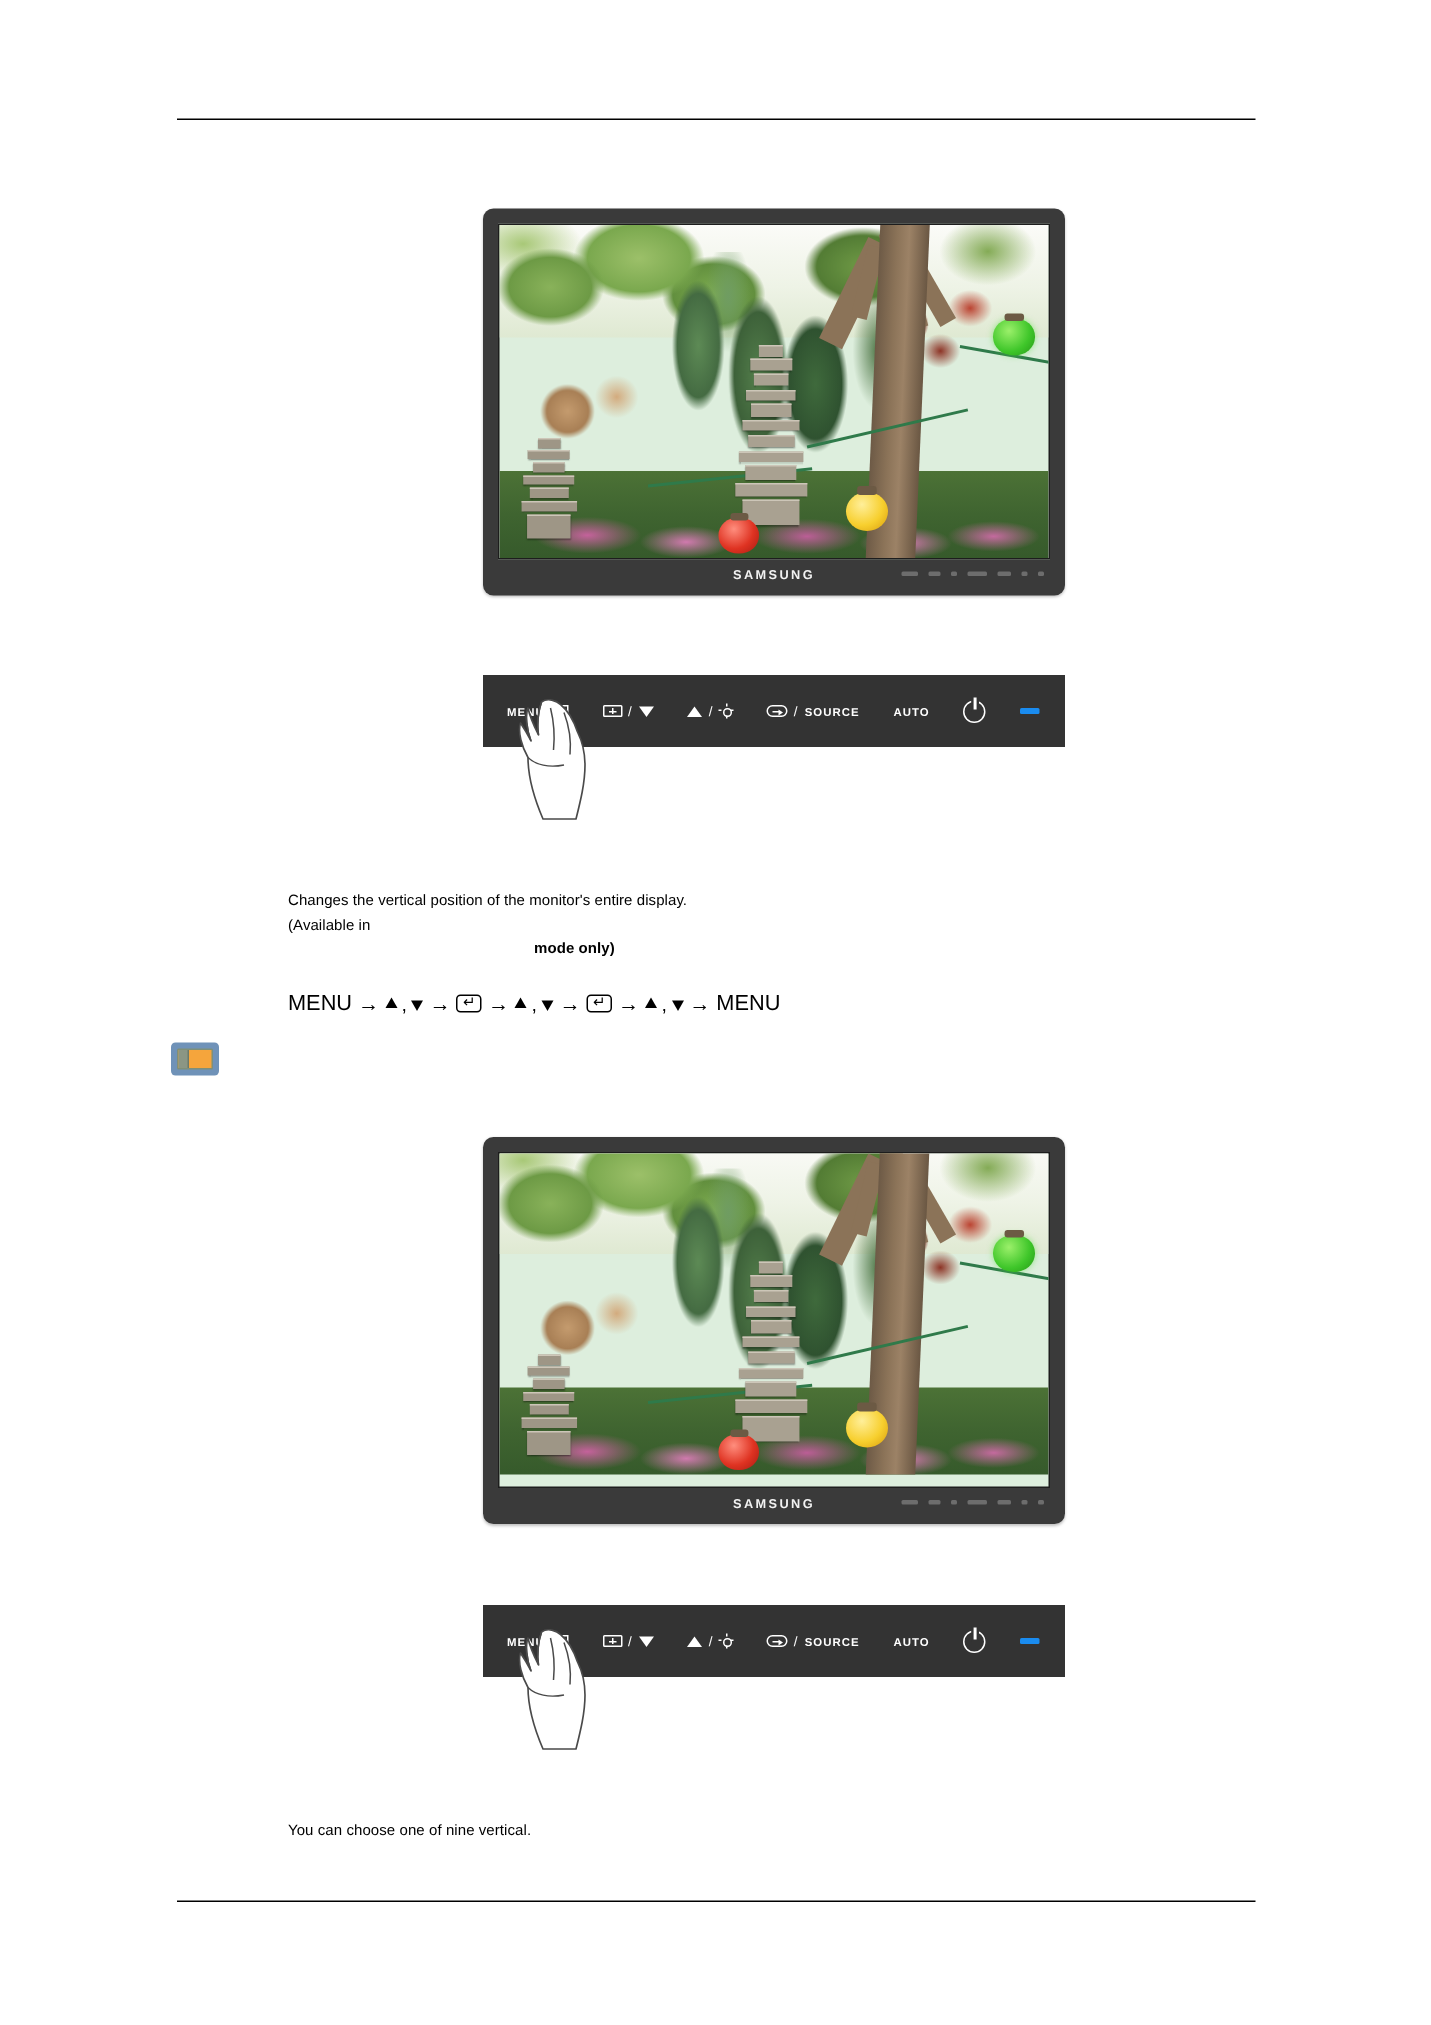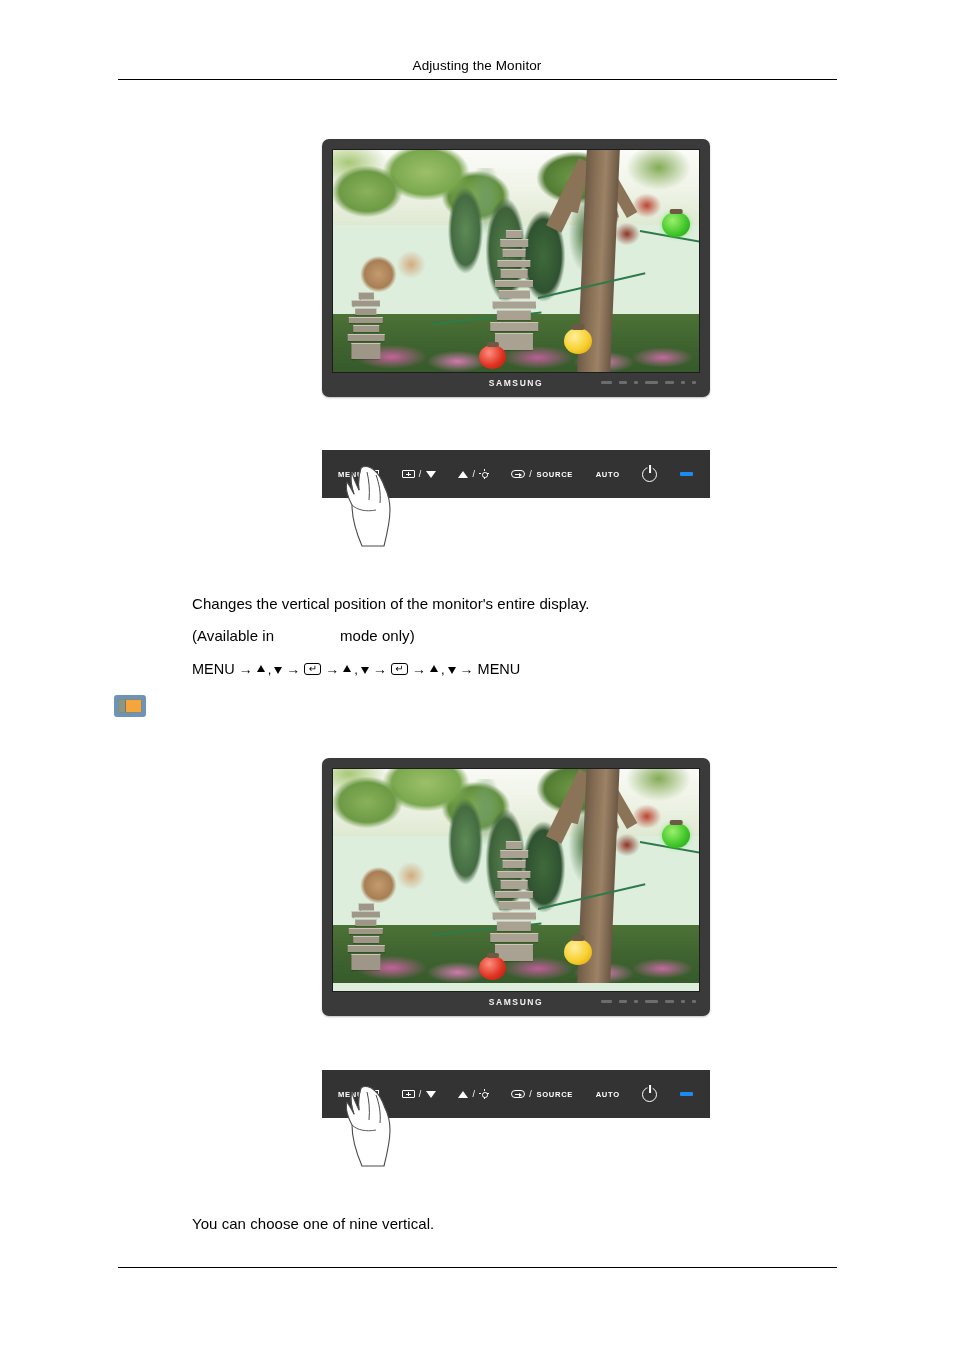--- a/index.html
+++ b/index.html
@@ -303,21 +303,21 @@
   .hand {
     position: absolute;
     left: 18px; top: 14px;
     width: 72px; height: 86px;
     pointer-events: none;
   }
 
   
   .body-text {
     position: absolute;
-    font-size: 15px;
+    font-size: 10px;
     color: #000;
     letter-spacing: 0.05px;
     white-space: pre;
   }
   .menu-path {
     position: absolute;
     font-size: 14.5px;
     display: flex;
     align-items: center;
     gap: 4px;
@@ -382,21 +382,20 @@
     top: 1274px; left: 0; width: 954px;
     text-align: center;
     font-size: 13px;
   }
 </style>
 </head>
 <body>
 
 <div class="page">
 
-  <div class="header-title">Adjusting the Monitor</div>
   <div class="header-rule"></div>
 
   <div class="monitor" style="left:322px; top:139px;">
     <div class="monitor-screen">
       <div class="photo">
         <div class="sky"></div>
         <div class="canopy-left"></div>
         <div class="canopy-right"></div>
         <div class="conifer-mid"></div>
         <div class="conifer-dark"></div>
@@ -503,22 +502,22 @@
         <path d="M14 30 C11 22, 10 12, 12 8" fill="none" stroke="#4a4a4a" stroke-width="1"></path>
         <path d="M27 8 C29 16, 30 26, 29 36" fill="none" stroke="#4a4a4a" stroke-width="1"></path>
         <path d="M36 11 C39 19, 41 29, 40 39" fill="none" stroke="#4a4a4a" stroke-width="1"></path>
         <path d="M12 41 C17 46, 26 48, 36 46" fill="none" stroke="#4a4a4a" stroke-width="0.9"></path>
       </svg>
     </div>
   </div>
 
   <div class="body-text" style="left:192px; top:595px;">Changes the vertical position of the monitor's entire display.</div>
 
-  <div class="body-text" style="left:192px; top:627px;">(Available in</div>
-  <div class="body-text" style="left:340px; top:627px;">mode only)</div>
+  <div class="body-text" style="left:192px; top:612px;">(Available in</div>
+  <div class="body-text" style="left:356px; top:627px;font-weight:bold;">mode only)</div>
 
   <div class="menu-path" style="left:192px; top:661px;">
     <span>MENU</span>
     <span class="mp-arrow">→</span>
     <span class="mp-up"></span>
     <span class="mp-comma">,</span>
     <span class="mp-down"></span>
     <span class="mp-arrow">→</span>
     <span class="mp-enter">↵</span>
     <span class="mp-arrow">→</span>

